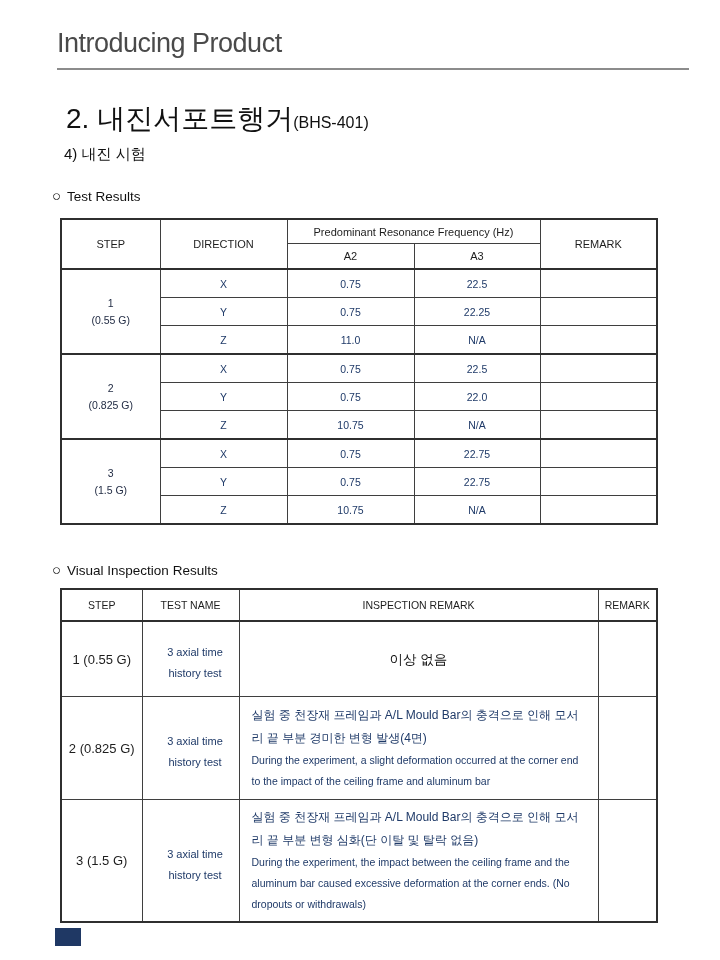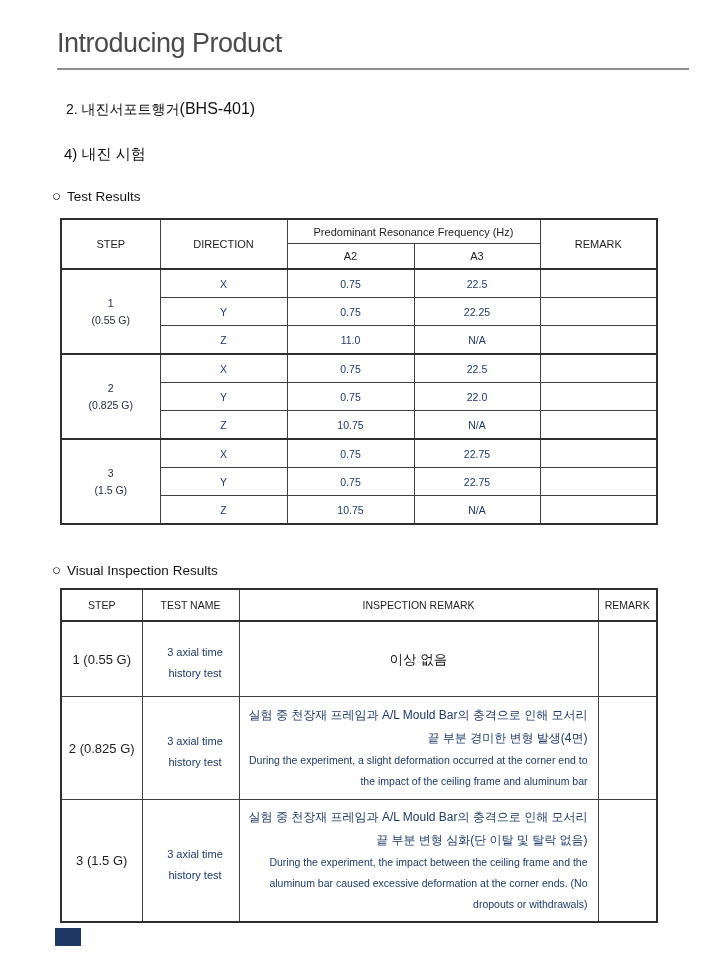--- a/index.html
+++ b/index.html
@@ -10,21 +10,21 @@
   }
   
   .page-title{
     position:absolute;left:57px;top:28px;
     font-size:27px;font-weight:normal;color:#4a4a4a;letter-spacing:-0.5px;
   }
   .title-rule{
     position:absolute;left:57px;top:68px;width:632px;height:2px;background:#8c8c8c;
   }
   .subtitle{position:absolute;left:66px;top:100px;color:#111;}
-  .subtitle .ko{font-size:14px;}
+  .subtitle .ko{font-size:28px;}
   .subtitle .en{font-size:16px;}
   .subsection{position:absolute;left:64px;top:145px;font-size:15px;color:#111;}
   .sec-head{position:absolute;font-size:13.5px;color:#111;display:flex;align-items:center;gap:6px;}
   .sec-head .circ{font-size:15px;line-height:1;position:relative;top:-1px;}
   #sec1{left:52px;top:189px;}
   #sec2{left:52px;top:563px;}
 
   
   table{border-collapse:collapse;table-layout:fixed;position:absolute;background:#fff;}
   th,td{border:1px solid #3f3f3f;padding:0;font-weight:normal;text-align:center;vertical-align:middle;overflow:hidden;}
@@ -42,21 +42,21 @@
 
   
   .t2{left:60px;top:588px;width:596px;}
   .t2 th{font-size:10.5px;color:#1d1d1d;height:30px;}
   .t2 tbody tr.r1 td{height:42px;}
   .t2 tbody tr.r2 td{height:86px;}
   .t2 tbody tr.r3 td{height:100px;}
   .t2 tbody tr:first-child td{border-top:2px solid #2f2f2f;}
   .t2 td.step{font-size:13px;color:#1d1d1d;}
   .t2 td.tname{font-size:11px;color:#1f3a68;text-align:center;padding:12px 4px 4px 13px;line-height:21px;}
-  .t2 td.res{text-align:right;padding:6px 10px 6px 6px;}
+  .t2 td.res{text-align:left;padding:6px 10px 6px 12px;}
   .t2 td.res.centered{text-align:center;padding:16px;}
   .res-ko{font-size:12px;color:#1f3a68;line-height:23px;}
   .res-ko.big{font-size:13.5px;color:#111;}
   .res-en{font-size:10.5px;color:#1f3a68;line-height:21px;}
   .t2 td.remark{width:59px;}
 
   
   .footer-bar{position:absolute;left:55px;top:928px;width:26px;height:18px;background:#1f3864;}
 </style>
 </head>

